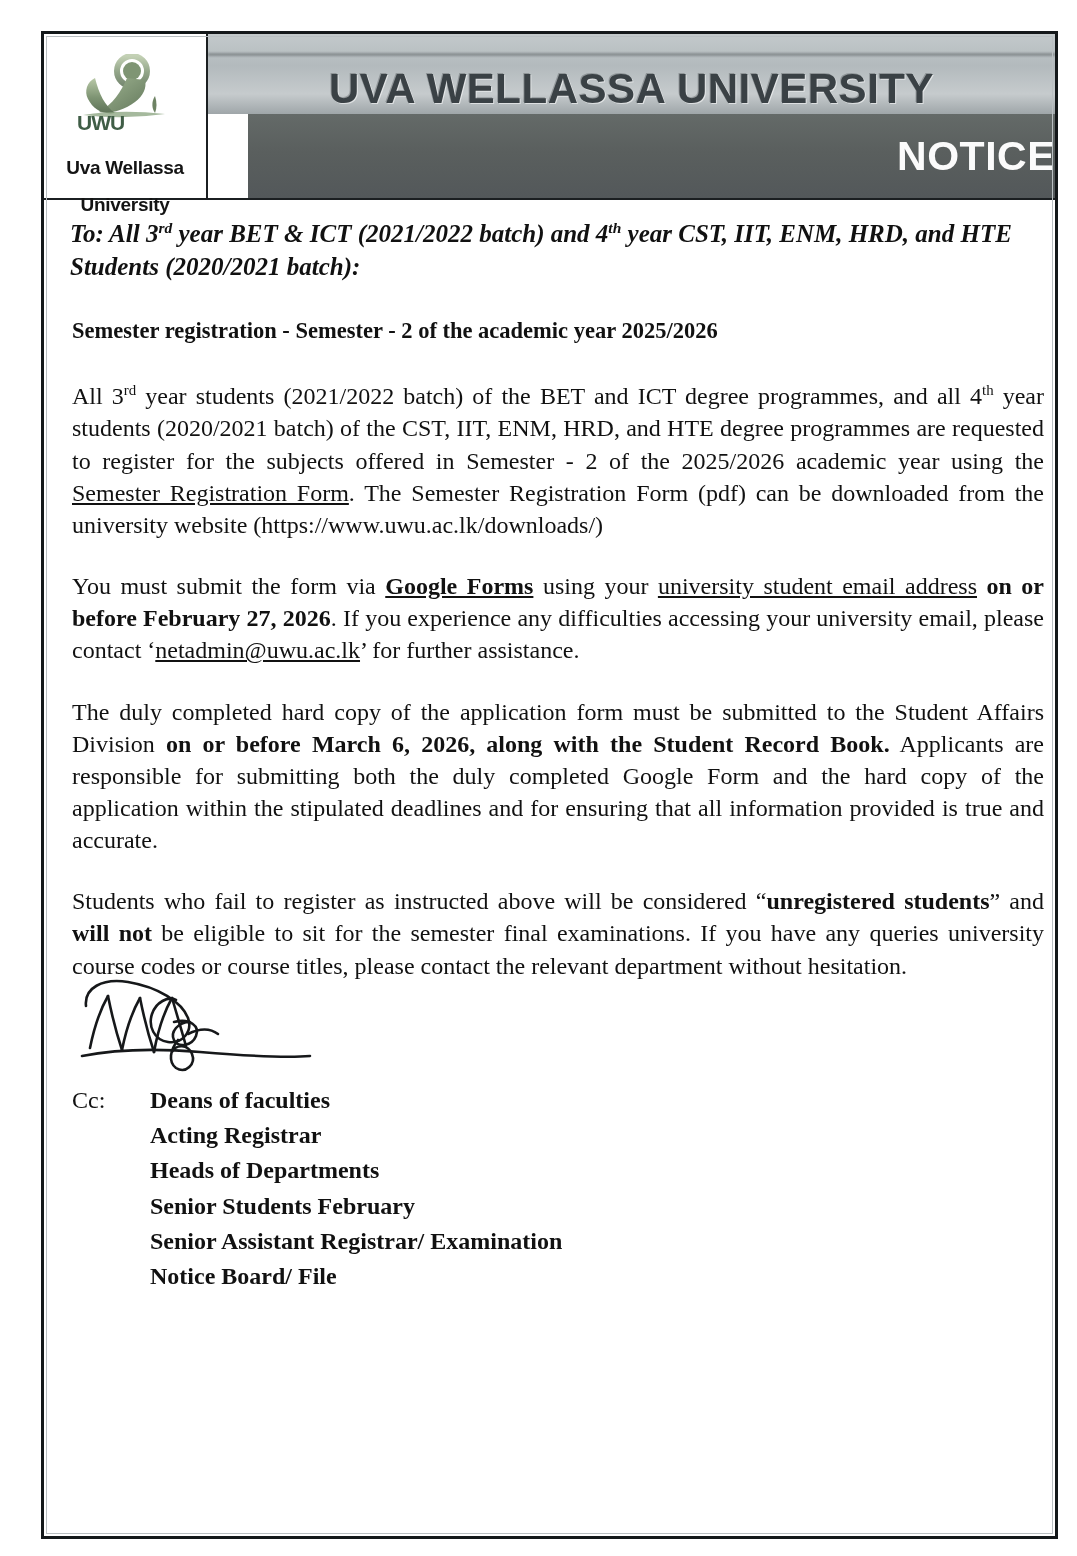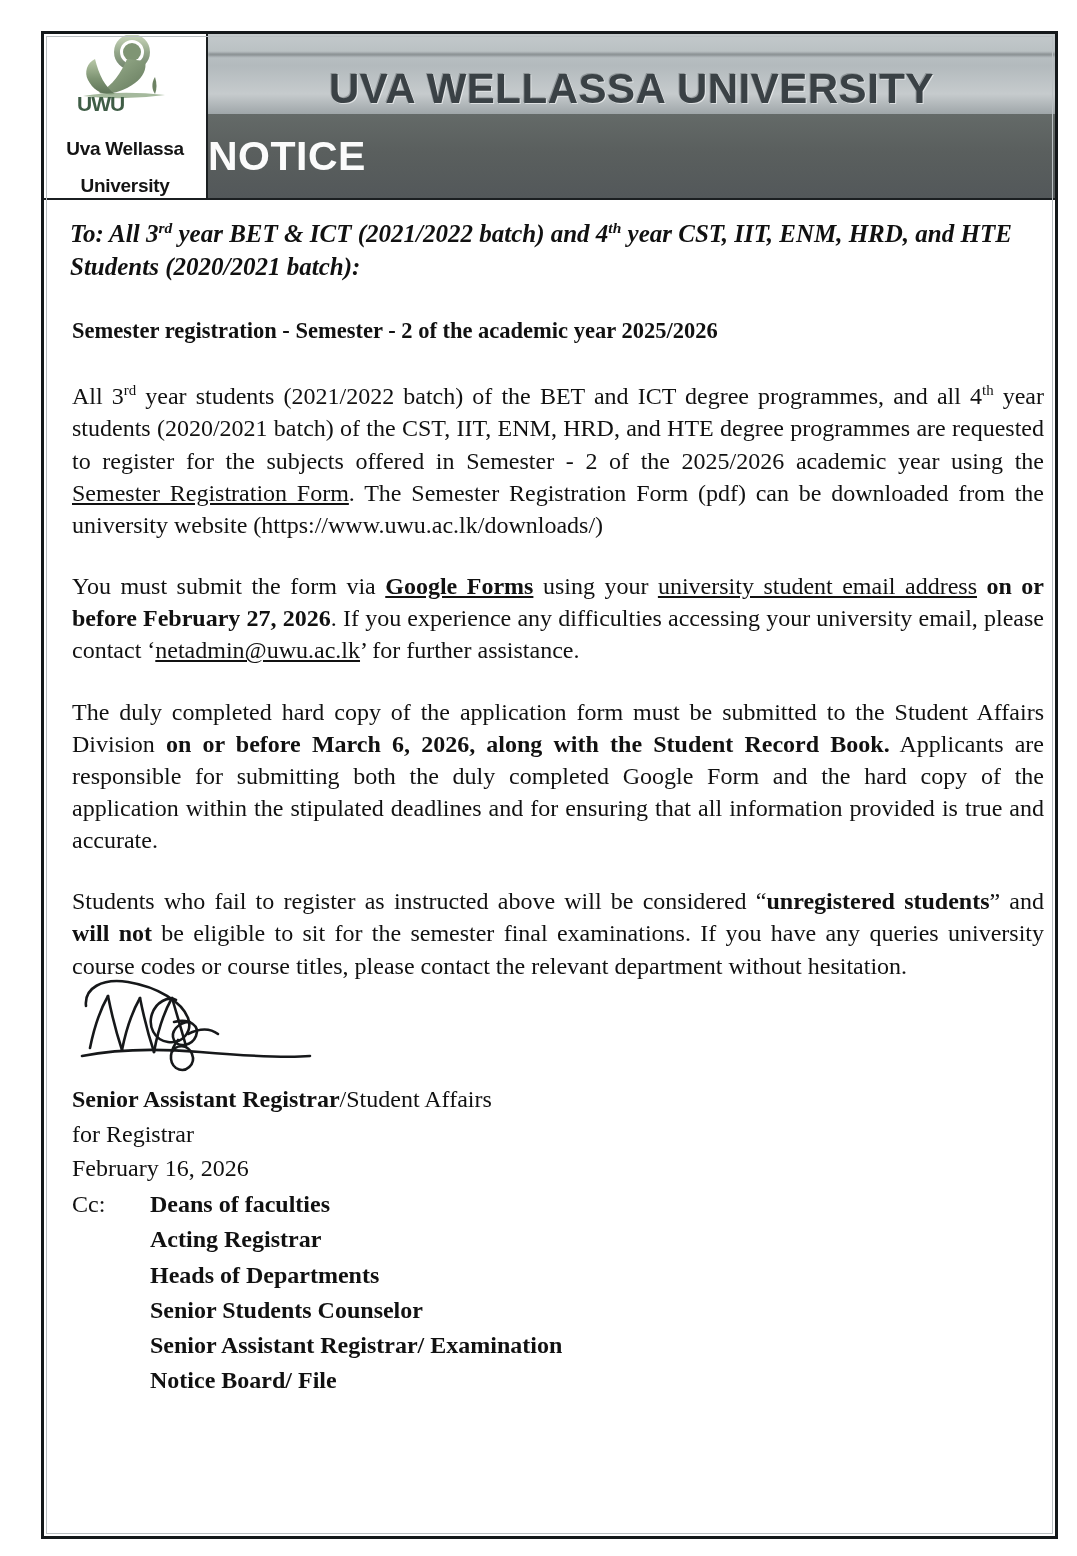--- a/index.html
+++ b/index.html
@@ -55,21 +55,21 @@
   }
   .logo-cell {
     width: 164px;
     flex: none;
     background: #ffffff;
     border-right: 2px solid #1b1f21;
     display: flex;
     flex-direction: column;
     align-items: center;
     justify-content: flex-start;
-    padding-top: 1px;
+    padding-top: 20px;
   }
   .logo-mark {
     width: 112px;
     height: 84px;
     position: relative;
   }
   .logo-wordmark {
     font-family: "Liberation Sans", "DejaVu Sans", sans-serif;
     font-weight: bold;
     font-size: 19px;
@@ -119,21 +119,22 @@
     white-space: nowrap;
     position: relative;
     z-index: 2;
     margin-top: 30px;
   }
   .band-bottom {
     flex: 1 1 auto;
     background: linear-gradient(180deg,#646a68 0%, #5a5f5e 45%, #53585a 100%);
     display: flex;
     align-items: center;
-    justify-content: flex-start;
+    justify-content: flex-end;
+    margin-left: 40px;
   }
   .band-bottom-title {
     font-family: "Liberation Sans", "DejaVu Sans", sans-serif;
     font-weight: bold;
     font-size: 41px;
     letter-spacing: 0.5px;
     color: #fbfbfb;
     white-space: nowrap;
   }
 
@@ -272,34 +273,29 @@
             <path d="M96 52 C112 48 122 56 118 66 C114 76 100 78 96 70
                      C92 62 100 52 112 52"></path>
             <path d="M100 70 C92 80 90 92 98 98 C108 104 118 94 114 84
                      C110 74 98 74 94 82"></path>
             <path d="M110 64 C122 58 132 58 140 64"></path>
             <path d="M4 86 C34 80 74 78 122 82 C170 86 206 88 232 86"></path>
           </g>
         </svg>
       </div>
 
-      <div class="signoff">
-        <div><span class="role">Senior Assistant Registrar</span><span>/Student Affairs</span></div>
-        <div>for Registrar</div>
-        <div>February 16, 2026</div>
-      </div>
 
       <div class="cc-block">
         <div class="cc-row">
           <div class="cc-label">Cc:</div>
           <ul class="cc-list">
             <li>Deans of faculties</li>
             <li>Acting Registrar</li>
             <li>Heads of Departments</li>
-            <li>Senior Students Counselor</li>
+            <li>Senior Students February</li>
             <li>Senior Assistant Registrar/ Examination</li>
             <li>Notice Board/ File</li>
           </ul>
         </div>
       </div>
 
     </div>
   </div>
 </div>
 

